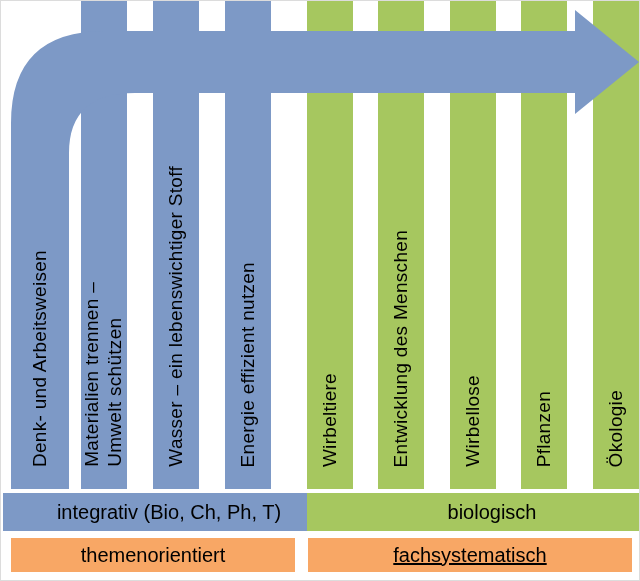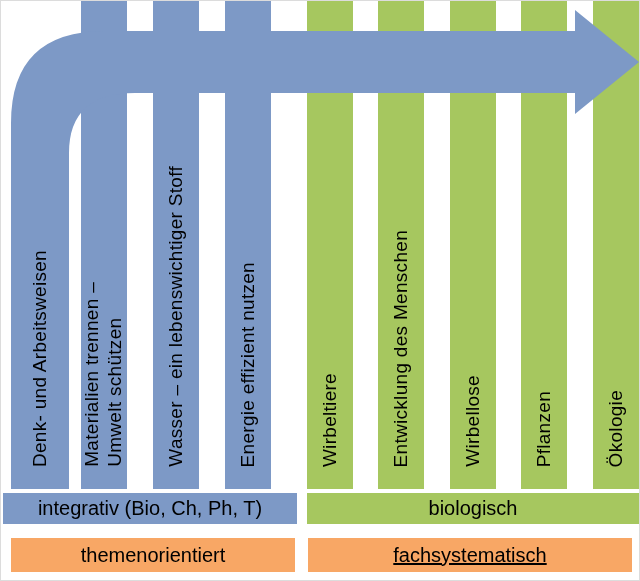--- a/index.html
+++ b/index.html
@@ -45,21 +45,21 @@
   }
   .l1{left:39px}.l2{left:103px}.l3{left:175px}.l4{left:247px}
   .l5{left:329px}.l6{left:400px}.l7{left:472px}.l8{left:543px}.l9{left:615px}
 
   
   .bar{
     position:absolute;
     display:flex;align-items:center;justify-content:center;
     font-size:20px;color:var(--text);
   }
-  .catbar{top:492px;height:31px;}
+  .catbar{top:492px;height:38px;padding-left:19px;}
   .cat-blue{left:2px;width:294px;background:var(--blue);}
   .cat-green{left:306px;width:332px;background:var(--green);}
   .orangebar{top:537px;height:34px;background:var(--orange);}
   .o1{left:10px;width:284px;}
   .o2{left:307px;width:324px;text-decoration:underline;}
 </style>
 </head>
 <body>
 
 <div class="frame">

